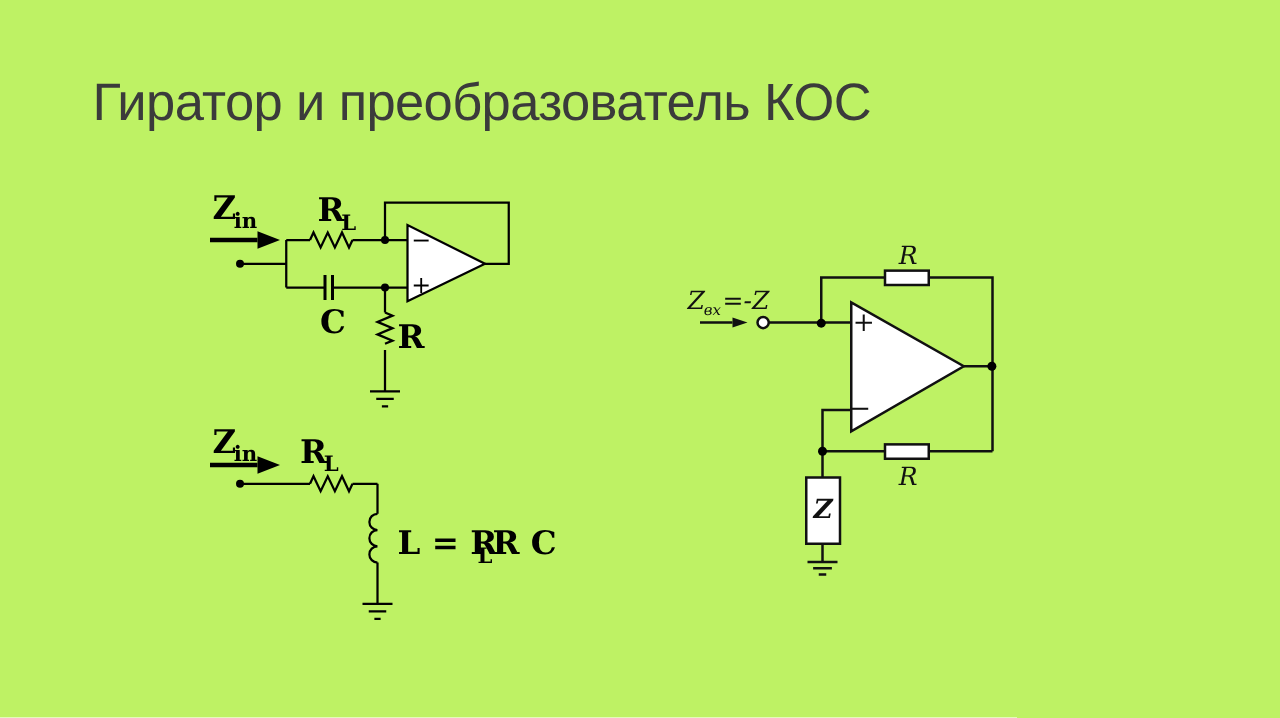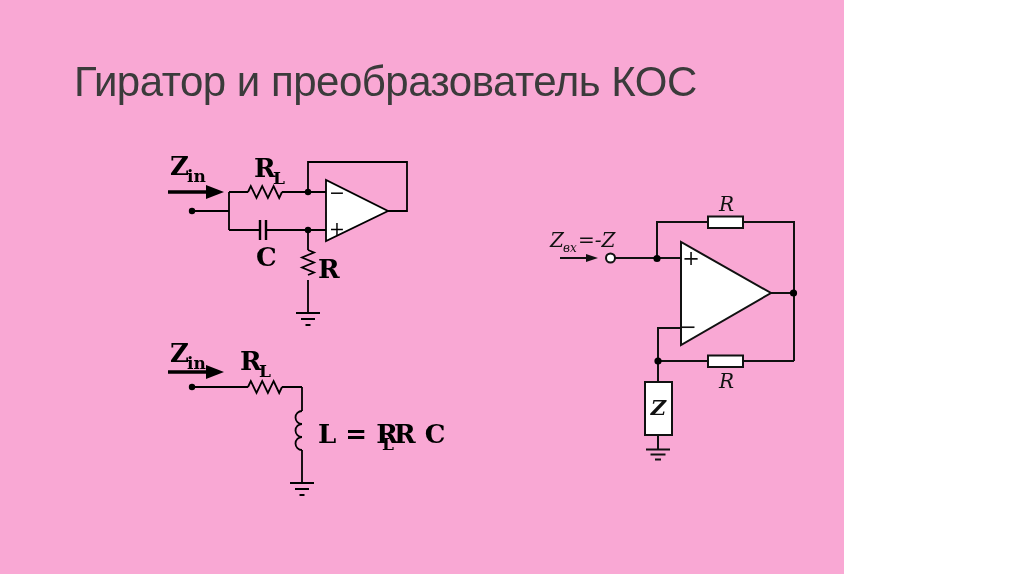--- a/index.html
+++ b/index.html
@@ -2,23 +2,23 @@
 <html><head>
 <meta charset="utf-8">
 <style>
   html, body {
     margin: 0;
     padding: 0;
     background: #ffffff;
   }
   #slide {
     position: relative;
-    width: 844px;
+    width: 1024px;
     height: 574px;
-    background: #f9a8d4;
+    background: #bef264;
     overflow: hidden;
     font-family: "Liberation Sans", sans-serif;
   }
   #title {
     position: absolute;
     left: 74px;
     top: 58px;
     font-family: "Liberation Sans", sans-serif;
     font-size: 42px;
     font-weight: 300;

